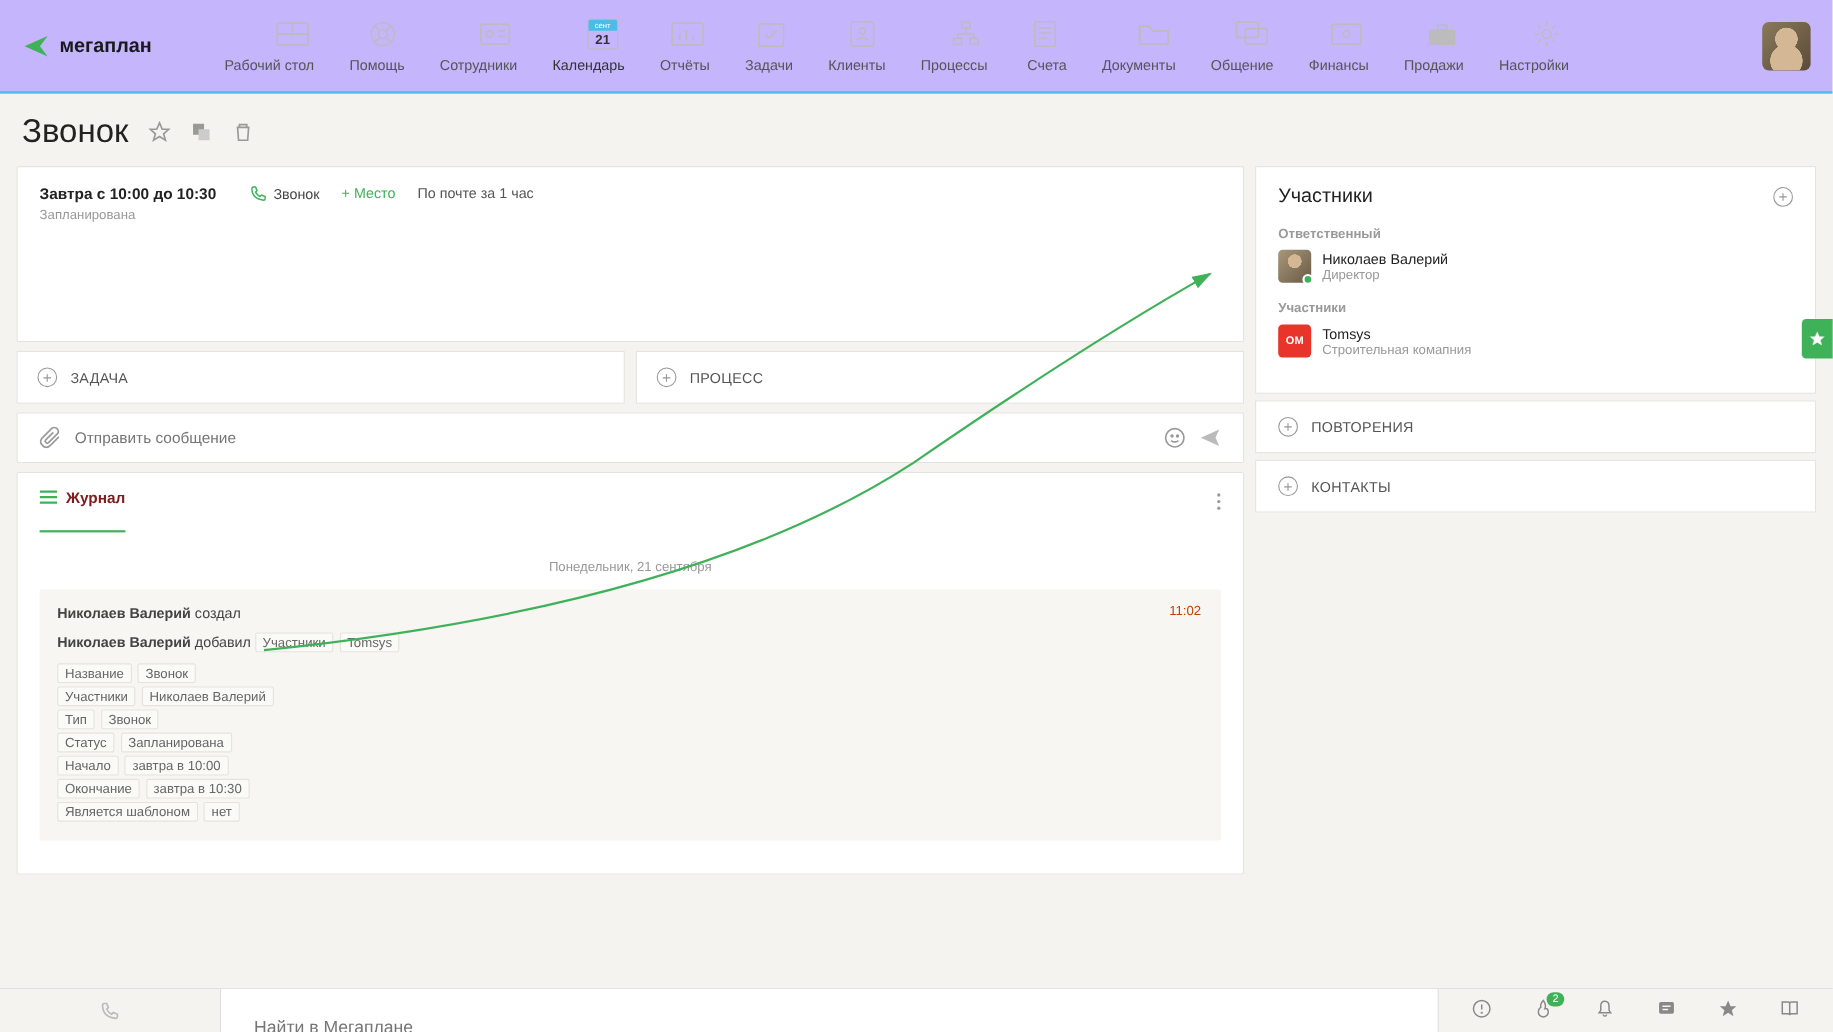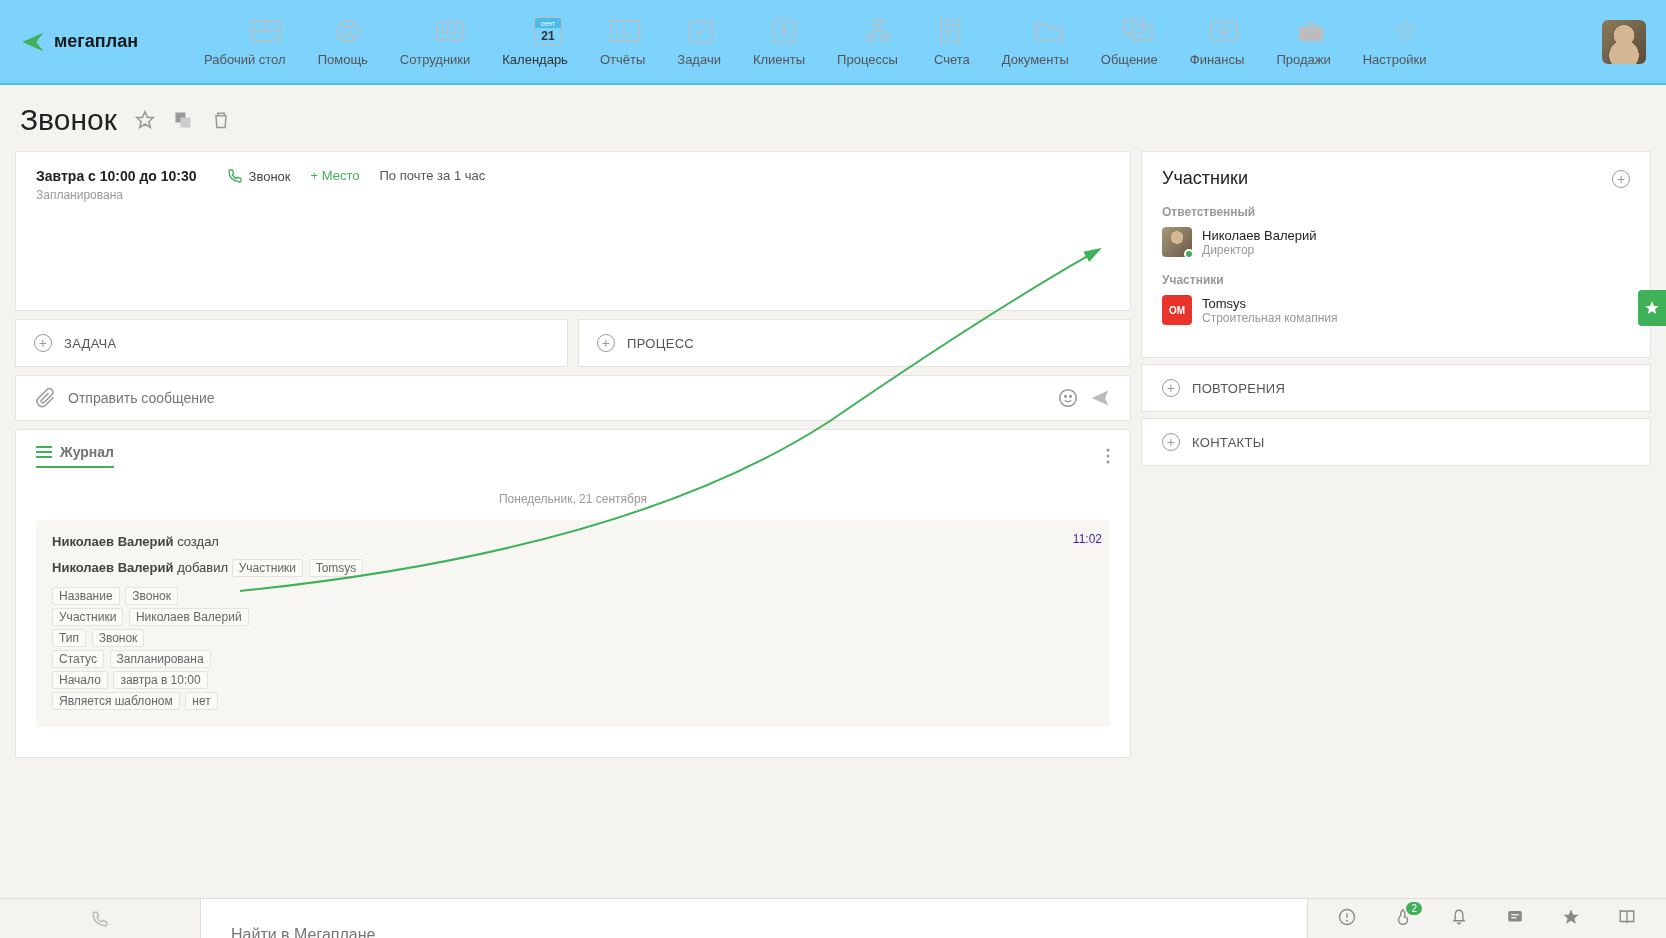--- a/index.html
+++ b/index.html
@@ -1,17 +1,17 @@
 <!DOCTYPE html>
 <html><head>
 <meta charset="utf-8">
 <style>
 * { margin: 0; padding: 0; box-sizing: border-box; }
 body { font-family: -apple-system, BlinkMacSystemFont, "Segoe UI", Arial, sans-serif; background: #f4f3ef; color: #333; font-size: 13px; width: 1666px; overflow-x: hidden; }
-.topbar { background: #7dd3fc; height: 85px; display: flex; align-items: center; padding: 0 20px; border-bottom: 2px solid #4bbce8; }
+.topbar { background: #c4b5fd; height: 85px; display: flex; align-items: center; padding: 0 20px; border-bottom: 2px solid #4bbce8; }
 .logo { display: flex; align-items: center; gap: 6px; font-weight: 700; font-size: 18px; color: #1a1a1a; margin-right: 50px; }
 .logo svg { width: 28px; height: 28px; }
 .nav { display: flex; gap: 0; flex: 1; }
 .nav-item { display: flex; flex-direction: column; align-items: flex-end; gap: 6px; padding: 8px 16px; cursor: pointer; font-size: 13px; color: #555; position: relative; }
 .nav-item .icon-box { width: 40px; height: 30px; display: flex; align-items: center; justify-content: center; }
 .nav-item svg { width: 32px; height: 26px; stroke: #bcbcbc; fill: none; stroke-width: 1.5; }
 .nav-item.active { color: #333; }
 .avatar { width: 44px; height: 44px; border-radius: 6px; background: linear-gradient(135deg,#8a7a5a,#5a4a3a); overflow: hidden; position: relative; }
 .avatar::after { content:""; position:absolute; inset:0; background: radial-gradient(circle at 50% 35%, #d4b896 28%, transparent 29%), radial-gradient(circle at 50% 80%, #d4b896 35%, transparent 36%); }
 .page-header { display: flex; align-items: center; gap: 18px; padding: 18px 20px 14px; }
@@ -32,26 +32,26 @@
 .info-grey { color: #555; }
 .complete-btn { color: #3eb159; font-weight: 600; font-size: 13px; letter-spacing: 0.5px; cursor: pointer; margin-top: auto; }
 .two-btns { display: flex; gap: 10px; }
 .add-btn { flex: 1; background: #fff; border: 1px solid #e5e3dd; padding: 14px 18px; display: flex; align-items: center; gap: 12px; cursor: pointer; font-size: 13px; color: #555; letter-spacing: 0.3px; }
 .add-btn svg, .plus-circle { width: 18px; height: 18px; }
 .plus-circle { border: 1.5px solid #999; border-radius: 50%; display: inline-flex; align-items: center; justify-content: center; color: #999; font-size: 14px; line-height: 1; }
 .msg-card { padding: 12px 20px; display: flex; align-items: center; gap: 12px; }
 .msg-card input { flex: 1; border: none; outline: none; font-size: 14px; color: #999; }
 .msg-card svg { width: 20px; height: 20px; stroke: #999; fill: none; stroke-width: 1.8; }
 .journal-card { padding: 14px 20px 30px; position: relative; }
-.journal-tab { display: inline-flex; align-items: center; gap: 8px; color: #737373; font-weight: 600; font-size: 14px; border-bottom: 2px solid #3eb159; padding-bottom: 6px; }
+.journal-tab { display: inline-flex; align-items: center; gap: 8px; color: #7f1d1d; font-weight: 600; font-size: 14px; border-bottom: 2px solid #3eb159; padding-bottom: 22px; }
 .journal-tab svg { width: 16px; height: 14px; stroke: #3eb159; stroke-width: 2; fill: none; }
 .more-icon { position: absolute; right: 20px; top: 18px; cursor: pointer; }
 .date-label { text-align: center; color: #999; font-size: 12px; margin: 24px 0 14px; }
 .log-block { background: #f7f6f2; padding: 14px 16px; border-radius: 2px; position: relative; }
-.log-time { position: absolute; right: 8px; top: 12px; font-size: 12px; color: #4c1d95; margin-left: 33px; }
+.log-time { position: absolute; right: 18px; top: 12px; font-size: 12px; color: #c2410c; margin-left: 33px; }
 .log-line { margin-bottom: 10px; font-size: 13px; color: #444; }
 .log-line .author { font-weight: 600; }
 .tag { background: #fafaf7; border: 1px solid #e5e3dd; border-radius: 2px; padding: 1px 6px; font-size: 12px; color: #666; display: inline-block; margin-right: 2px; }
 .fields { margin-top: 4px; }
 .fields .row { margin-bottom: 3px; }
 .side-card { background: #fff; border: 1px solid #e5e3dd; padding: 16px 20px; }
 .side-head { display: flex; align-items: center; justify-content: space-between; margin-bottom: 16px; }
 .side-head h3 { font-size: 18px; font-weight: 400; color: #222; }
 .sub-label { font-size: 12px; color: #999; font-weight: 600; margin-bottom: 8px; }
 .person { display: flex; align-items: center; gap: 10px; margin-bottom: 16px; }
@@ -323,20 +323,21 @@
           <span>добавил</span>
           <span class="tag">Участники</span>
           <span class="tag">Tomsys</span>
         </div>
         <div class="fields">
           <div class="row"><span class="tag">Название</span> <span class="tag">Звонок</span></div>
           <div class="row"><span class="tag">Участники</span> <span class="tag">Николаев Валерий</span></div>
           <div class="row"><span class="tag">Тип</span> <span class="tag">Звонок</span></div>
           <div class="row"><span class="tag">Статус</span> <span class="tag">Запланирована</span></div>
           <div class="row"><span class="tag">Начало</span> <span class="tag">завтра в 10:00</span></div>
+          <div class="row"><span class="tag">Окончание</span> <span class="tag">завтра в 10:30</span></div>
           <div class="row"><span class="tag">Является шаблоном</span> <span class="tag">нет</span></div>
         </div>
       </div>
     </div>
   </div>
 
   <div class="right-col">
     <div class="side-card">
       <div class="side-head">
         <h3>Участники</h3>

